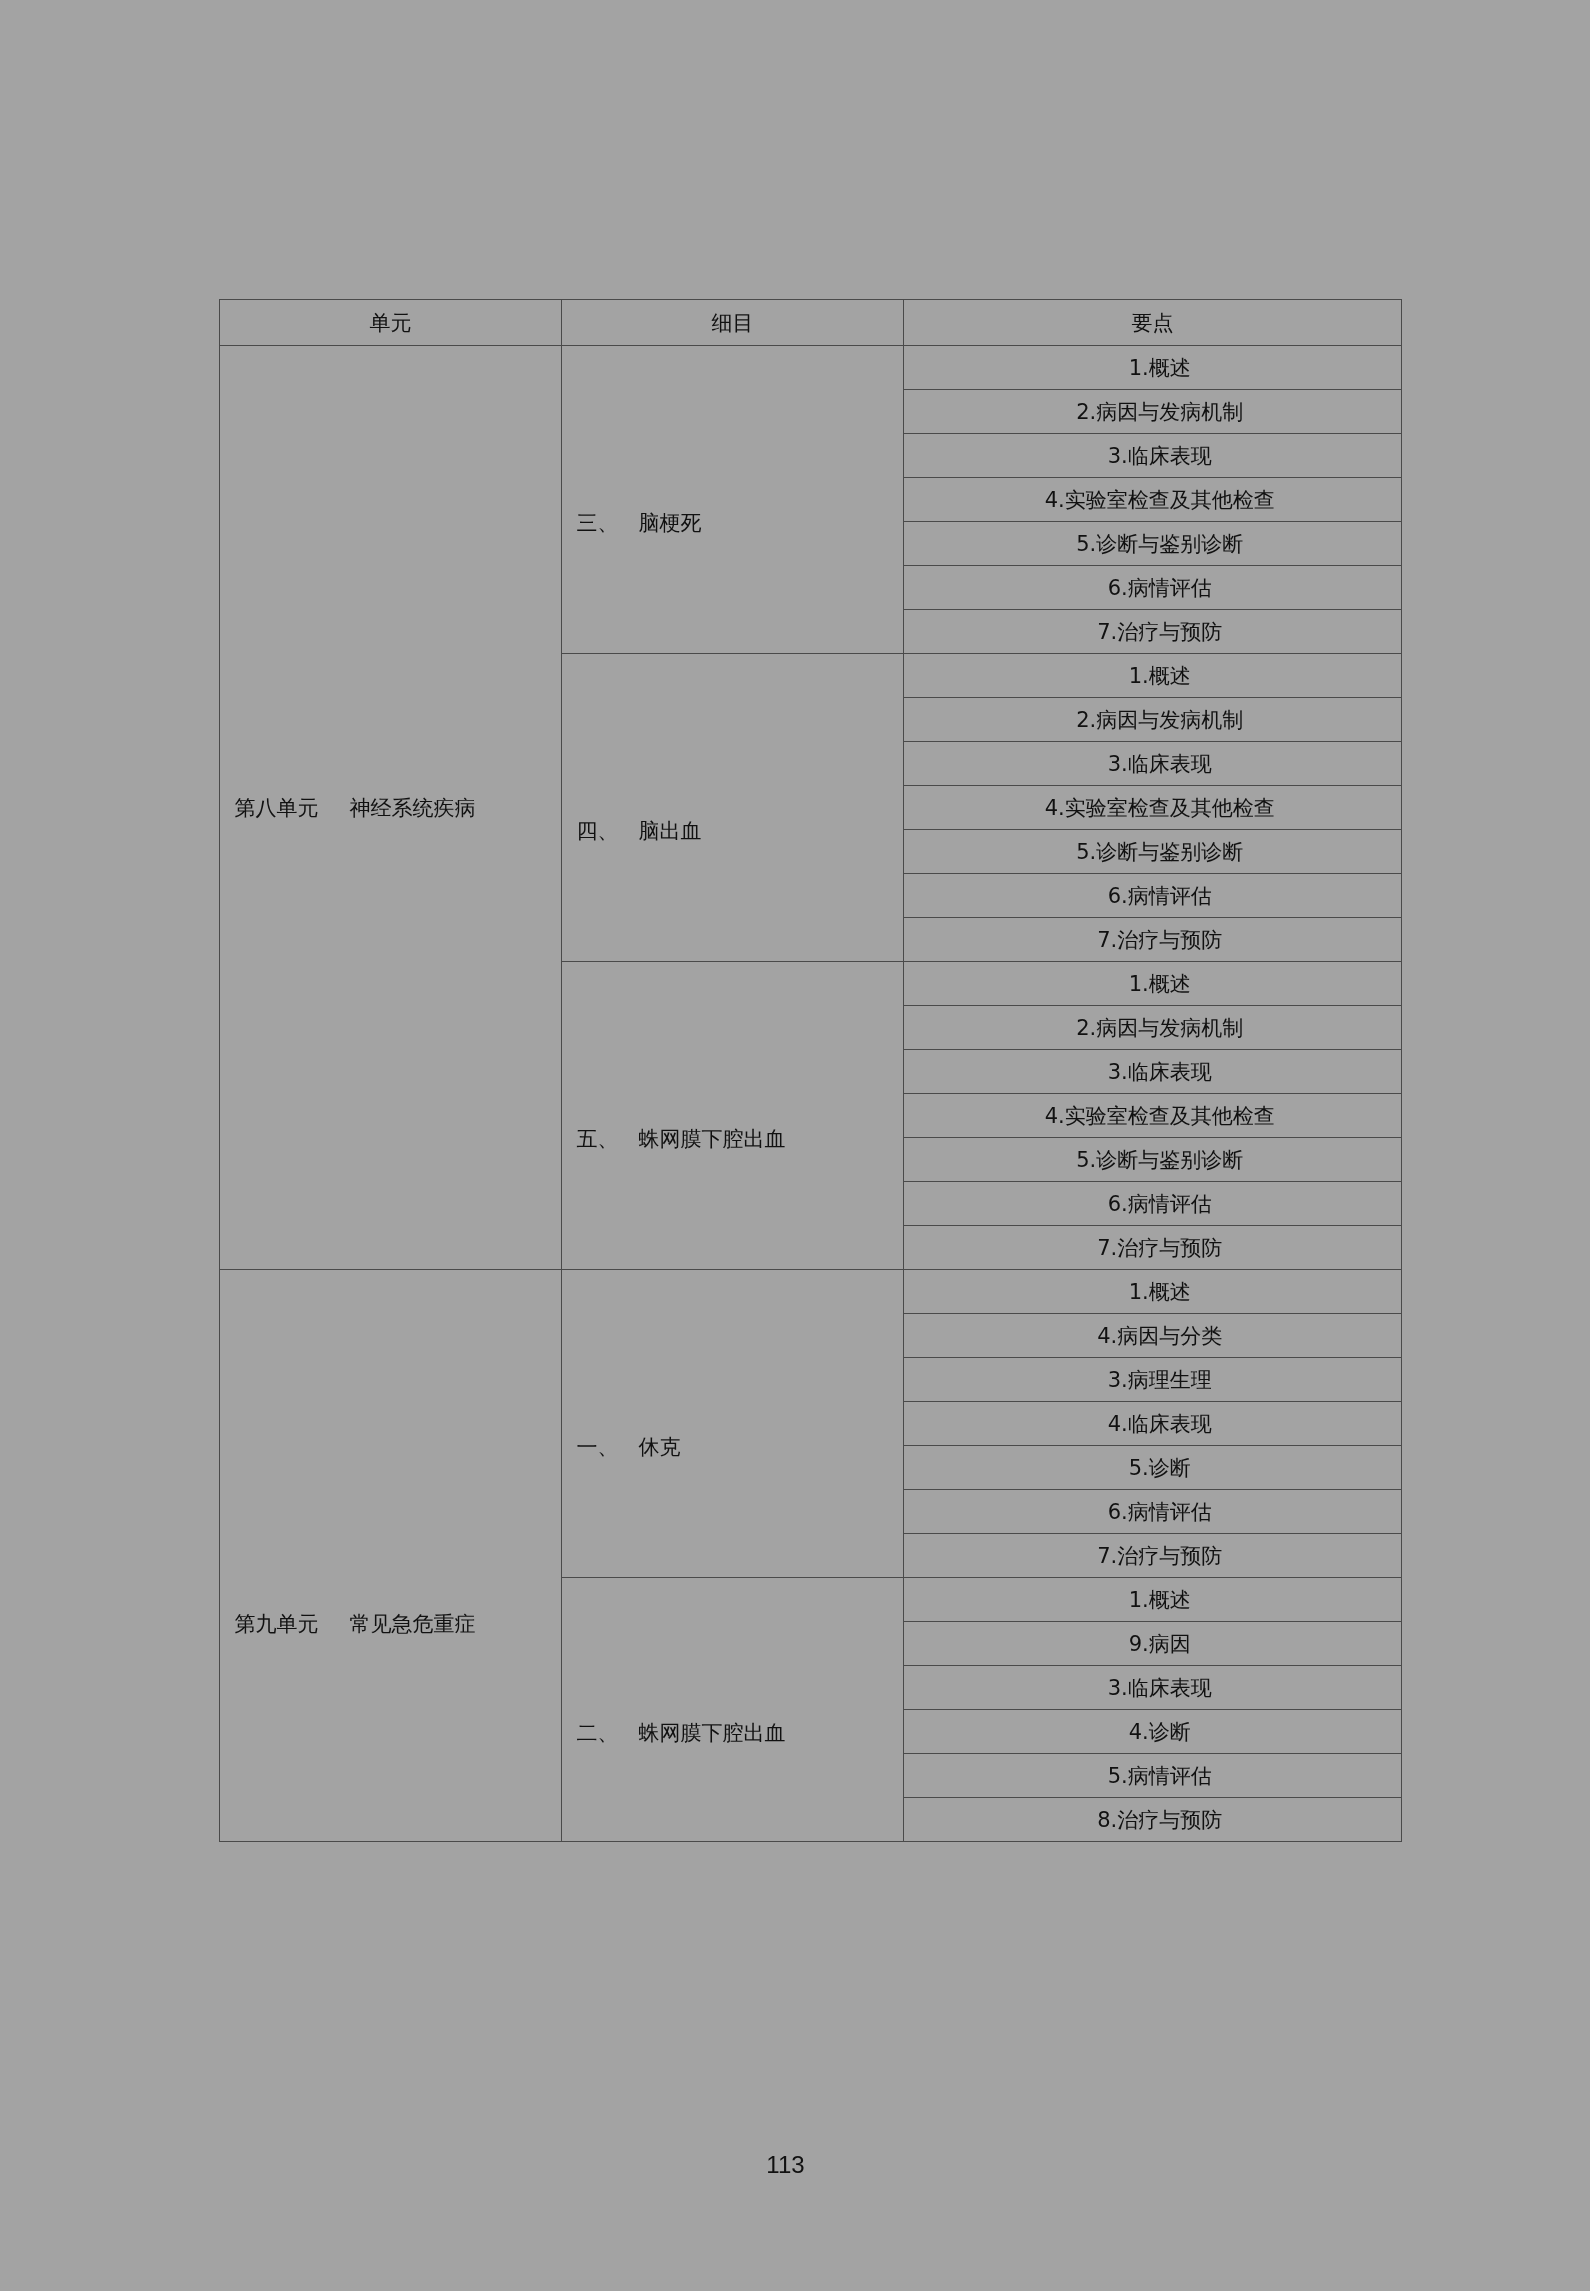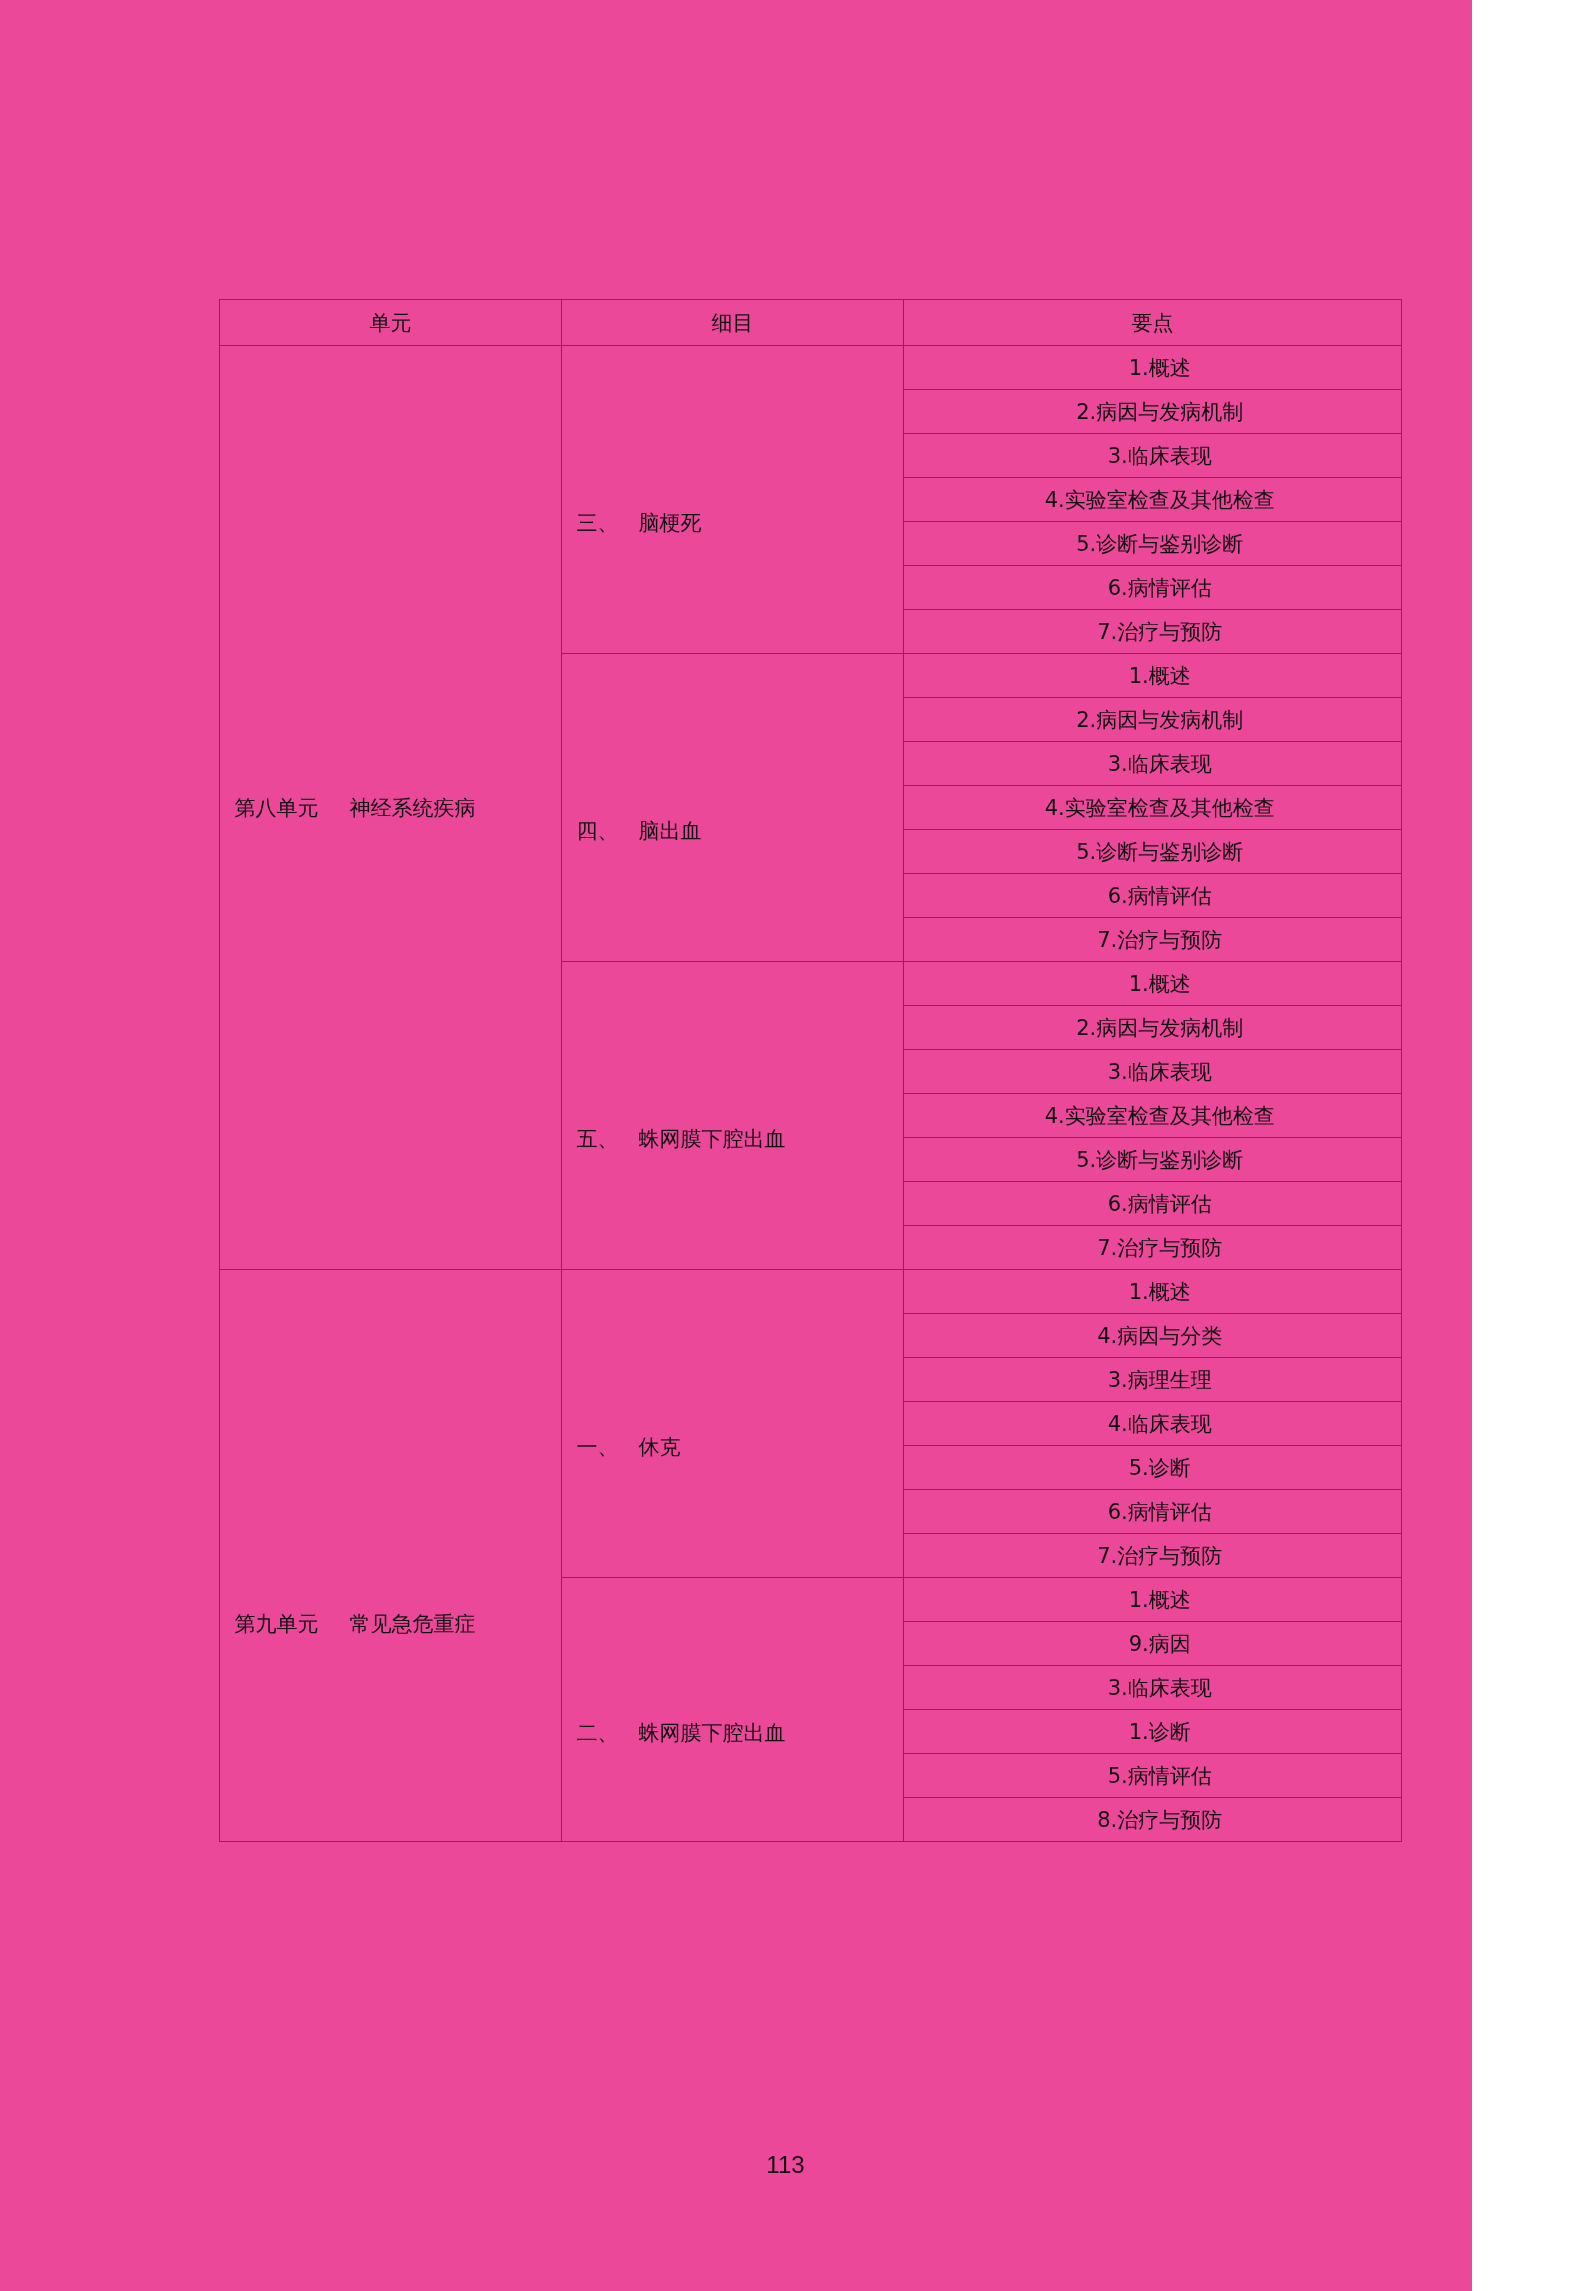--- a/index.html
+++ b/index.html
@@ -1,17 +1,17 @@
 <!DOCTYPE html>
 <html style="font-size:14.5px"><head>
 <meta charset="utf-8">
 <style>
   html, body { margin:0; padding:0; background:#ffffff; }
   body { width:1590px; height:2291px; position:relative; font-family:"DejaVu Sans","Liberation Sans",sans-serif; color:#111; }
-  #page { position:absolute; left:0; top:0; width:1472px; height:2291px; background:#ec4899;text-decoration:underline; }
+  #page { position:absolute; left:0; top:0; width:1590px; height:2291px; background:#a3a3a3;text-decoration:underline; }
   table.syllabus { position:absolute; left:219px; top:299px; width:1182px; border-collapse:collapse; table-layout:fixed; border:1.8px solid #2a2a2a; }
   table.syllabus th, table.syllabus td { border:1.4px solid #4a4a4a; padding:0; font-weight:normal; font-size:21px; }
   table.syllabus th { height:45px; text-align:center; vertical-align:middle; }
   table.syllabus td.point { height:43px; padding-left:14.5px; vertical-align:middle; white-space:nowrap;text-align:center; }
   table.syllabus td.unit { padding-left:14.5px; vertical-align:middle; }
   table.syllabus td.item { padding-left:14.5px; vertical-align:middle; padding-top:0; }
   .gap { display:inline-block; width:31px; }
   .item-inner { position:relative; top:23.6px; }
   .unit-inner-8 { position:relative; top:0; }
   .unit-inner-9 { position:relative; top:68px; }
@@ -129,21 +129,21 @@
           <td class="item" rowspan="6"><span class="item-inner"><span>二、</span><span class="gap" style="width: 20px;"></span><span>蛛网膜下腔出血</span></span></td>
           <td class="point">1.概述</td>
         </tr>
         <tr>
           <td class="point">9.病因</td>
         </tr>
         <tr>
           <td class="point">3.临床表现</td>
         </tr>
         <tr>
-          <td class="point">1.诊断</td>
+          <td class="point">4.诊断</td>
         </tr>
         <tr>
           <td class="point">5.病情评估</td>
         </tr>
         <tr>
           <td class="point">8.治疗与预防</td>
         </tr>
       </tbody>
   </table>
 

